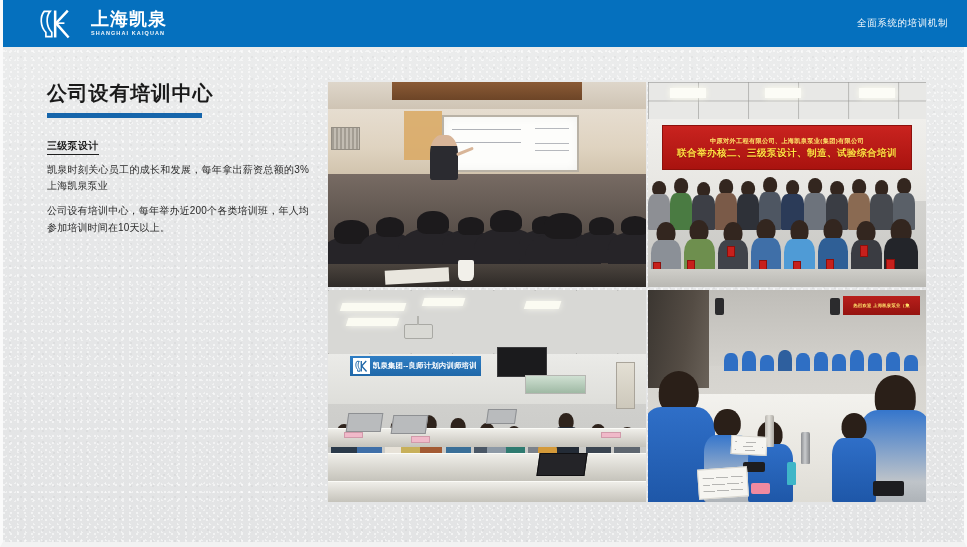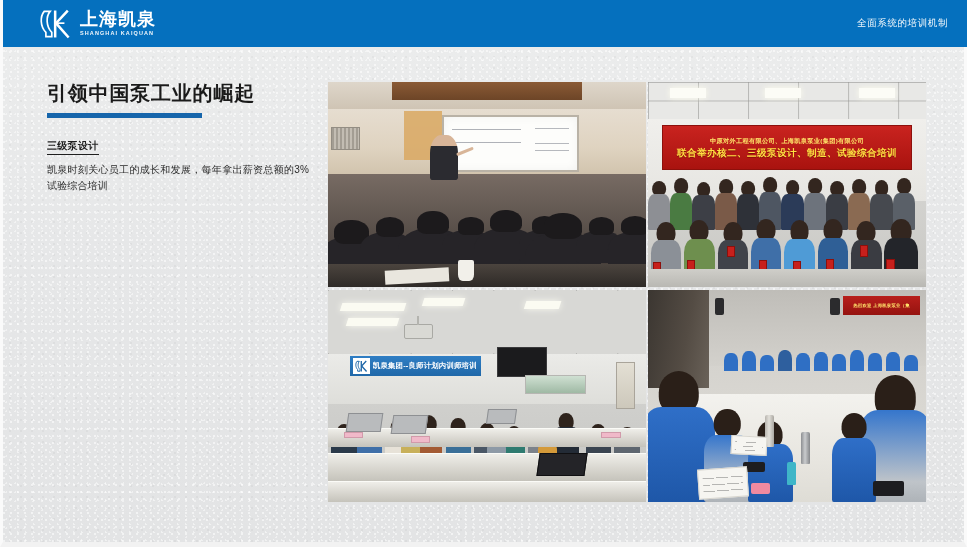--- a/index.html
+++ b/index.html
@@ -35,21 +35,21 @@
     top: 0; left: 0;
     width: 967px;
     height: 47px;
     background: #0570be;
     display: flex;
     align-items: center;
     justify-content: space-between;
     padding: 0 22px 0 36px;
   }
 
-  .brand { display: flex; align-items: center; gap: 7px; }
+  .brand { display: flex; align-items: center; gap: 18px; }
 
   .brand-mark {
     width: 34px; height: 32px;
     position: relative;
     flex: 0 0 auto;
   }
   .brand-mark svg { display: block; }
 
   .brand-text { display: flex; flex-direction: column; line-height: 1; }
   .brand-cn {
@@ -446,24 +446,25 @@
       <span class="brand-text">
         <span class="brand-cn">上海凯泉</span>
         <span class="brand-en">SHANGHAI KAIQUAN</span>
       </span>
     </div>
 
     <div class="header-slogan">全面系统的培训机制</div>
   </div>
 
   <div class="text-col">
-    <div class="page-title">引领中国泵工业的崛起</div>
+    <div class="page-title">公司设有培训中心</div>
     <div class="title-rule"></div>
     <div class="subhead">三级泵设计</div>
-    <p class="para">凯泉时刻关心员工的成长和发展，每年拿出薪资总额的3%试验综合培训</p>
+    <p class="para">凯泉时刻关心员工的成长和发展，每年拿出薪资总额的3%上海凯泉泵业</p>
+    <p class="para">公司设有培训中心，每年举办近200个各类培训班，年人均参加培训时间在10天以上。</p>
   </div>
 
   <div class="photo-grid">
 
     <div class="photo p1">
       <div class="ceiling"></div>
       <div class="woodbeam"></div>
       <div class="wall"></div>
       <div class="accent"></div>
       <div class="ac"></div>

